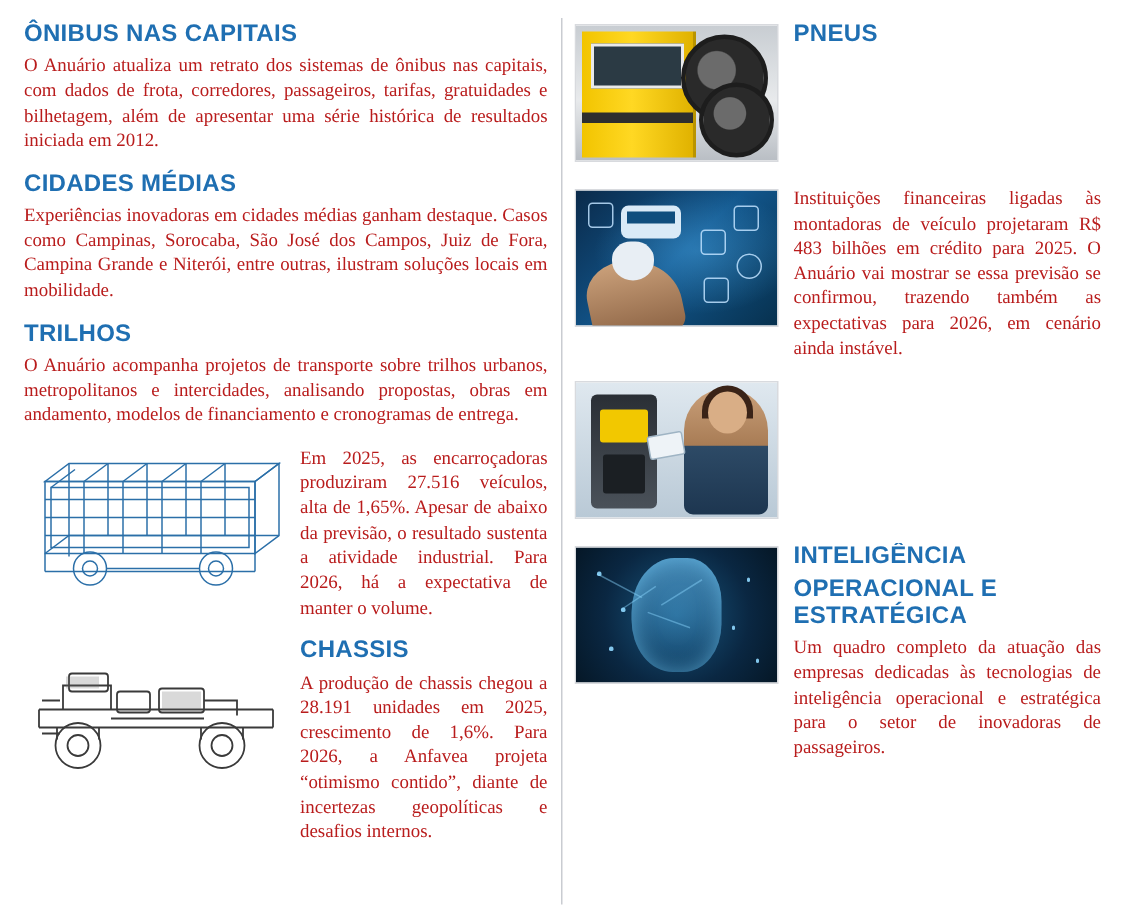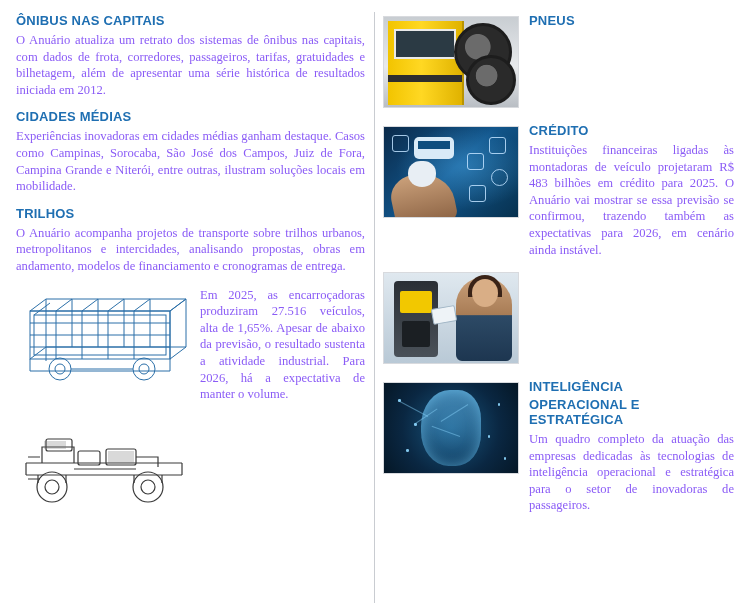--- a/index.html
+++ b/index.html
@@ -33,34 +33,34 @@
   .divider {
     position: absolute;
     top: 12px;
     bottom: 8px;
     left: 374px;
     width: 1px;
     background: #c9ccd1;
   }
 
   h2.heading {
-    font-size: 13px;
+    font-size: 16px;
     font-weight: bold;
     color: #1f6fb2;
     margin: 0 0 3px 0;
     letter-spacing: .2px;
     text-transform: uppercase;
     line-height: 1.15;
   }
   p.body {
     font-size: 12.6px;
     line-height: 1.32;
     margin: 0;
     text-align: justify;
-    color: #8b5cf6;
+    color: #b91c1c;
     font-family: "Liberation Serif", serif;
   }
   .block { margin-bottom: 12px; }
   .block:last-child { margin-bottom: 0; }
 
   
   .imgblock { overflow: hidden; }
   .imgblock .figure {
     float: left;
     margin: 2px 10px 4px 0;
@@ -244,20 +244,24 @@
             <path d="M22 58 L22 66 M50 58 L50 66 M118 58 L118 66 M146 58 L146 66"></path>
             <path d="M58 52 L120 52"></path>
             <path d="M12 40 L24 40 M12 62 L24 62"></path>
           </g>
           <g fill="#6b6b6b" opacity=".25">
             <rect x="28" y="24" width="22" height="8"></rect>
             <rect x="92" y="34" width="26" height="12"></rect>
           </g>
         </svg>
       </div>
+      <div class="textwrap">
+        <h2 class="heading">CHASSIS</h2>
+        <p class="body">A produção de chassis chegou a 28.191 unidades em 2025, crescimento de 1,6%. Para 2026, a Anfavea projeta “otimismo contido”, diante de incertezas geopolíticas e desafios internos.</p>
+      </div>
     </div>
 
   </div>
 
   <div class="col col-right">
 
     <div class="block imgblock right-col">
       <div class="figure">
         <div class="fig-inner bus-photo">
           <div class="bus-body"></div>
@@ -280,21 +284,20 @@
           <div class="hand"></div>
           <div class="sack"></div>
           <div class="ico i1"></div>
           <div class="ico i2"></div>
           <div class="ico i3"></div>
           <div class="ico i4"></div>
           <div class="ico i5"></div>
         </div>
       </div>
       <div class="textwrap">
-        <h2 class="heading">CRÉDITO</h2>
         <p class="body">Instituições financeiras ligadas às montadoras de veículo projetaram R$ 483 bilhões em crédito para 2025. O Anuário vai mostrar se essa previsão se confirmou, trazendo também as expectativas para 2026, em cenário ainda instável.</p>
       </div>
     </div>
 
     <div class="block imgblock right-col">
       <div class="figure">
         <div class="fig-inner ticket-photo">
           <div class="machine">
             <div class="screen"></div>
             <div class="pad"></div>

